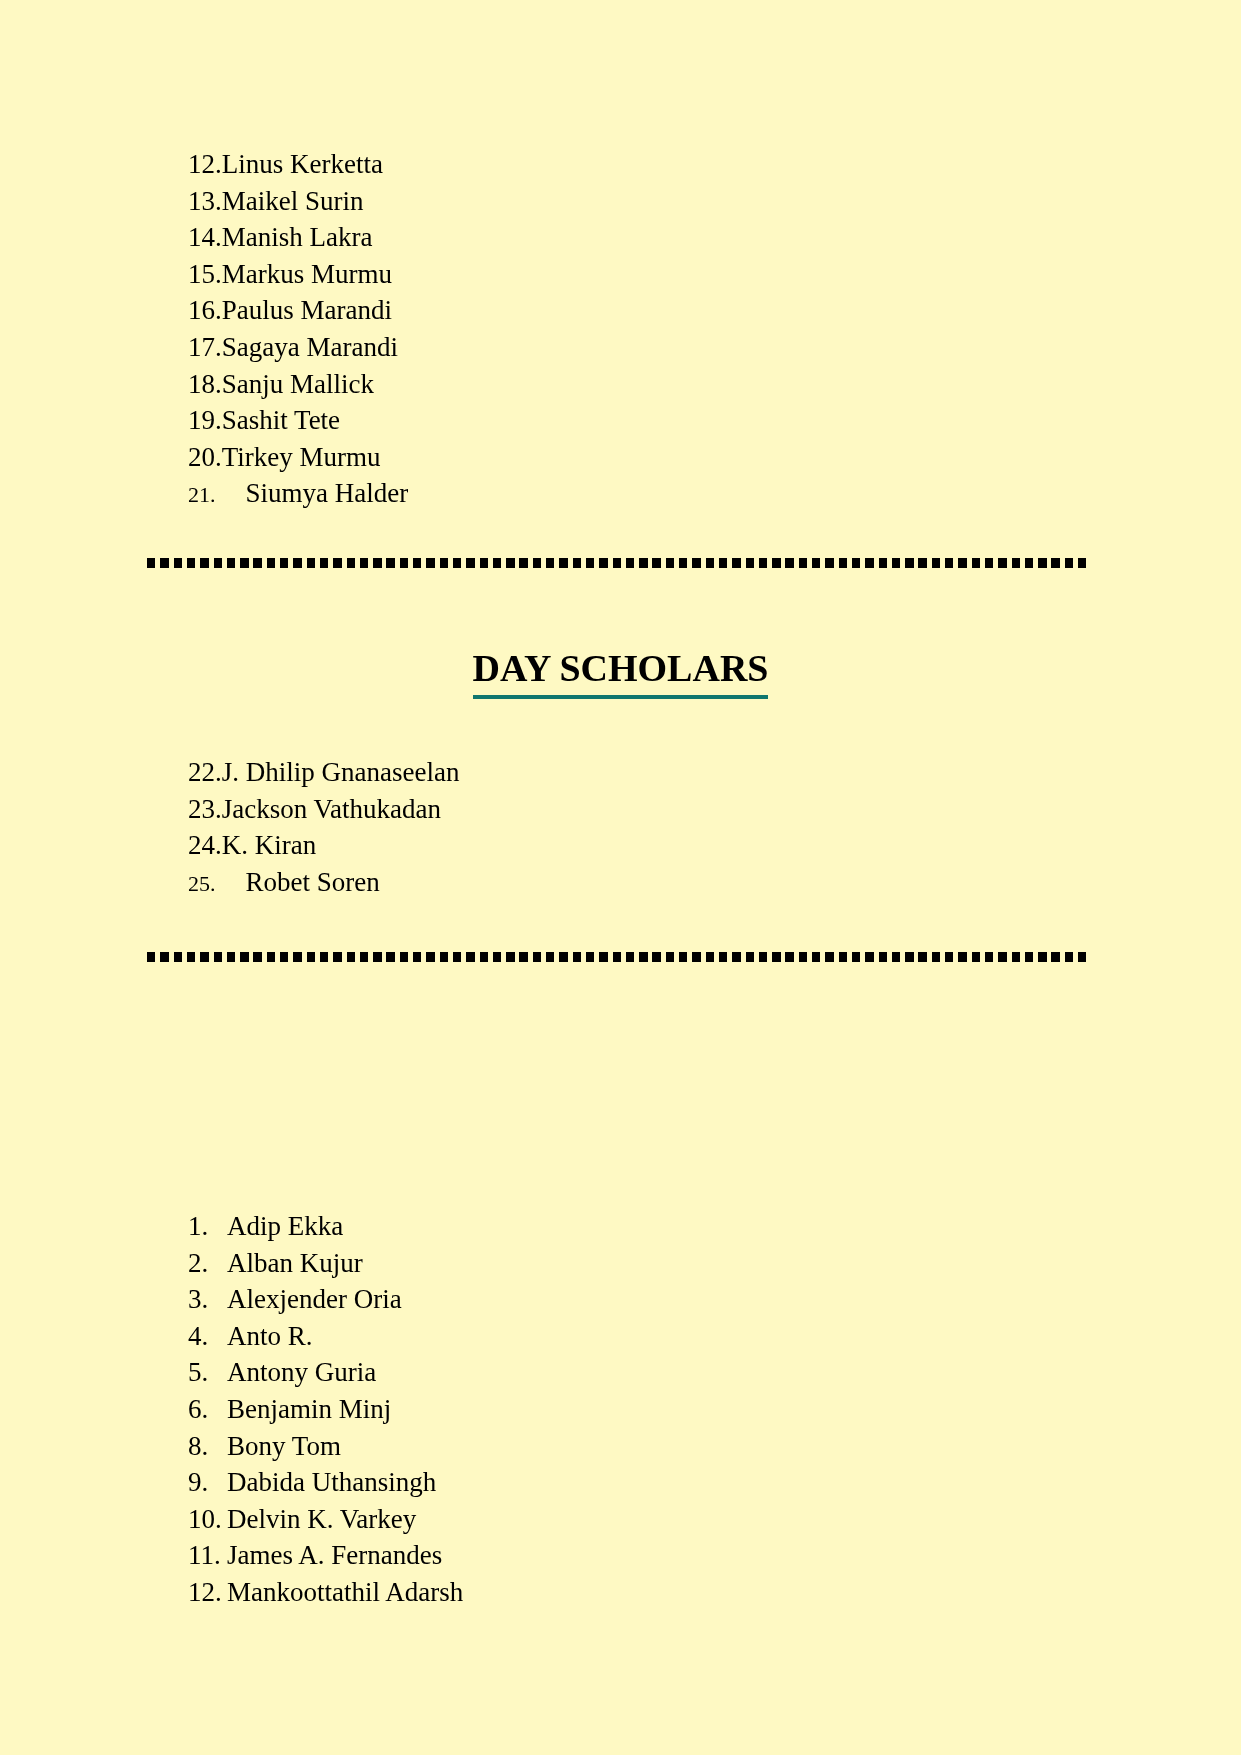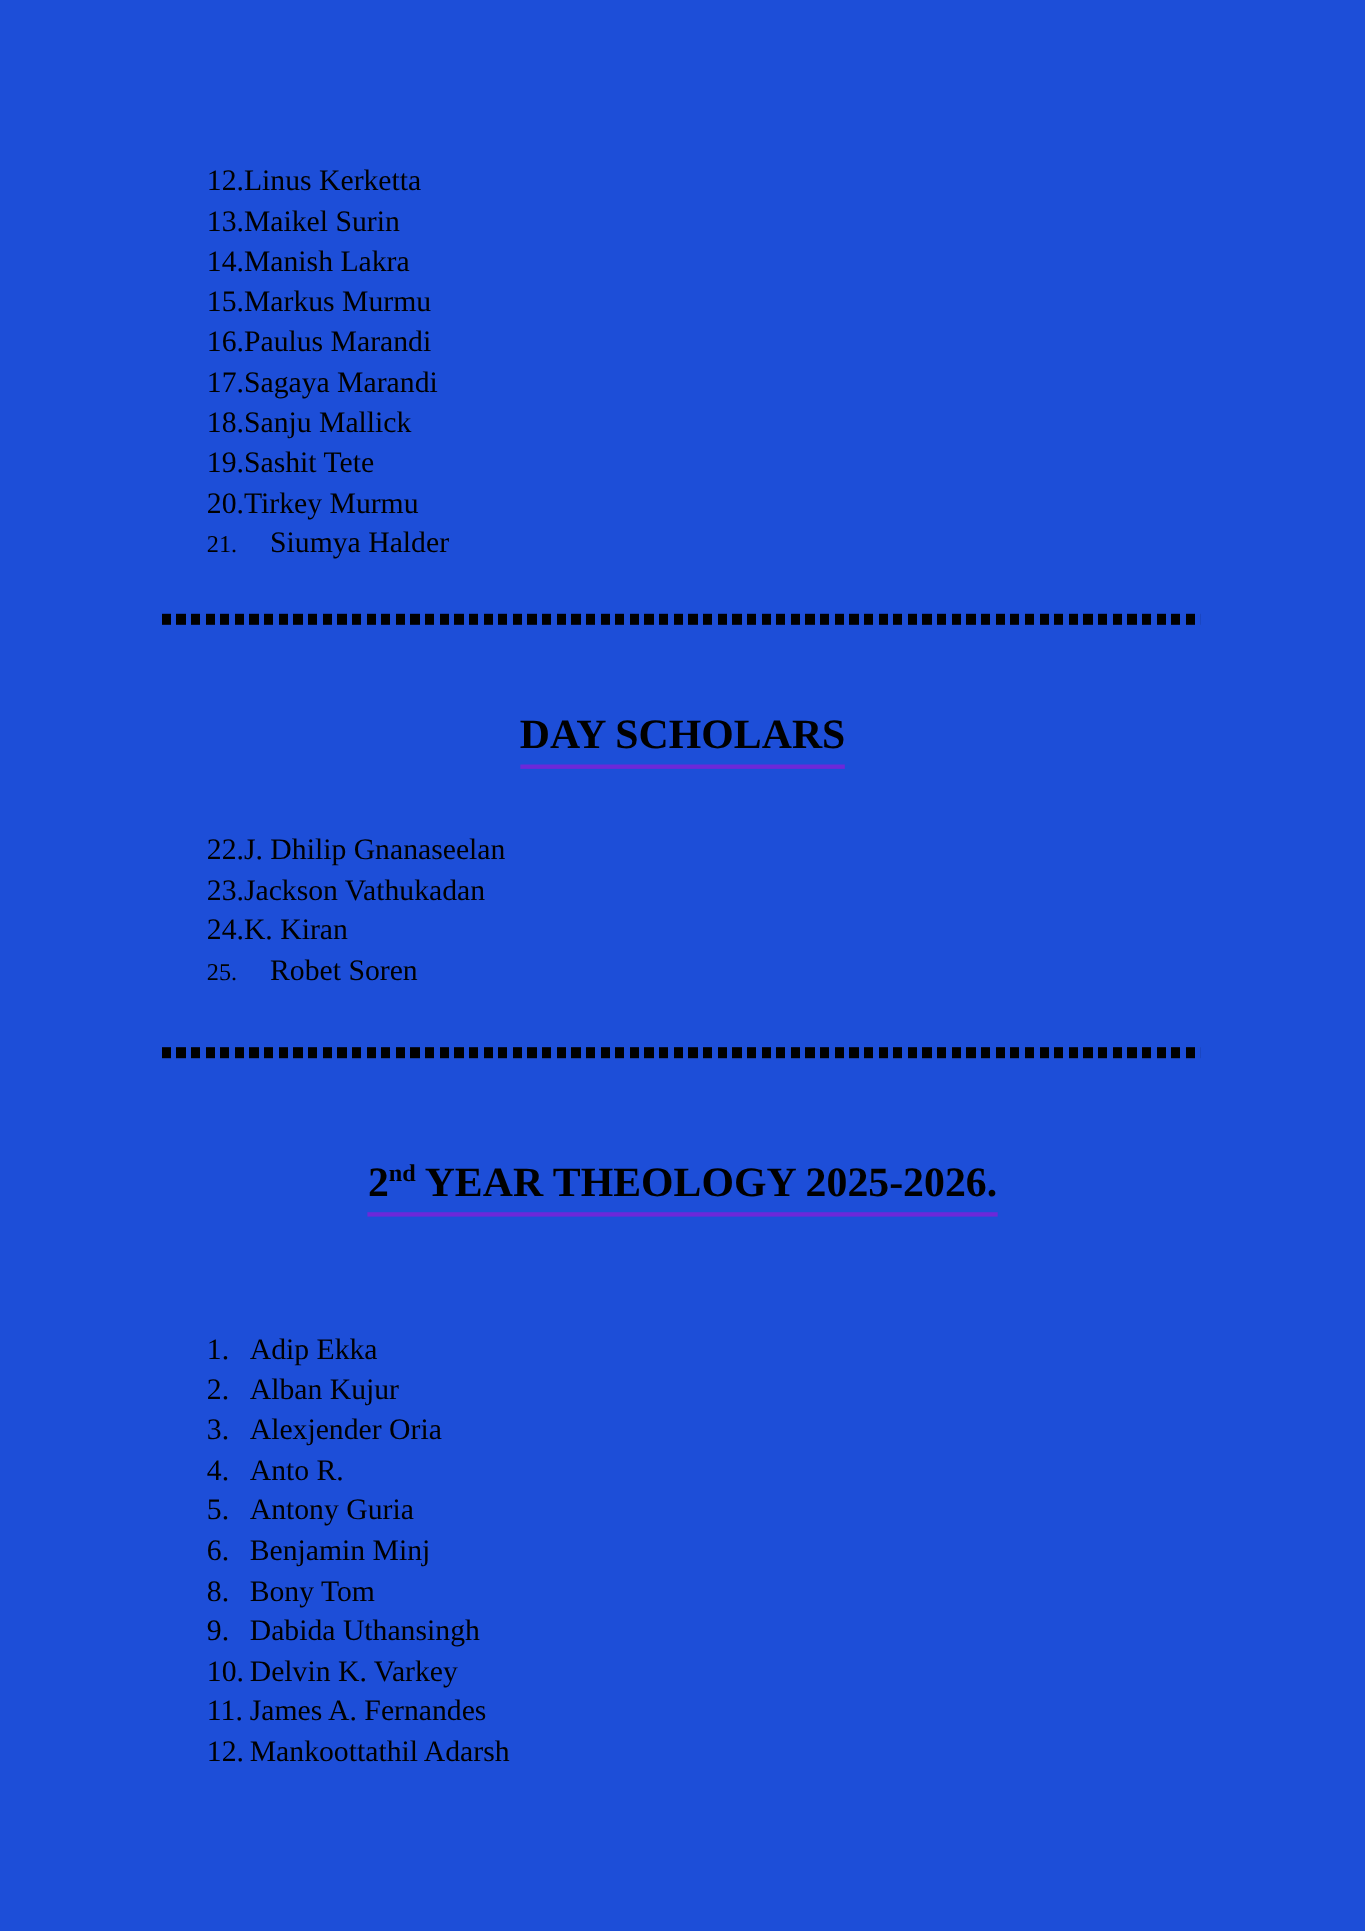--- a/index.html
+++ b/index.html
@@ -4,21 +4,21 @@
 <style>
   html, body {
     margin: 0;
     padding: 0;
     background: #ffffff;
   }
   .page {
     position: relative;
     width: 1241px;
     height: 1755px;
-    background: #1d4ed8;
+    background: #fef9c3;
     color: #000000;
     font-family: "Liberation Serif", serif;
     overflow: hidden;
   }
   ol.name-list {
     position: absolute;
     margin: 0;
     padding: 0;
     list-style: none;
     font-size: 27px;
@@ -59,21 +59,21 @@
     text-align: center;
     font-size: 38px;
     font-weight: bold;
     line-height: 46px;
     color: #000000;
   }
   .heading-1 { top: 645px; }
   .heading-2 { top: 1052px; }
   .heading-underline {
     display: inline-block;
-    border-bottom: 4px solid #6d28d9;
+    border-bottom: 4px solid #0f766e;
     padding-bottom: 4px;
   }
   .doc-heading sup {
     font-size: 0.58em;
     vertical-align: super;
     line-height: 0;
   }
 </style>
 </head>
 <body>
@@ -99,21 +99,20 @@
 
   <ol class="name-list list-b">
       <li><span class="num">22.</span><span class="name">J. Dhilip Gnanaseelan</span></li>
       <li><span class="num">23.</span><span class="name">Jackson Vathukadan</span></li>
       <li><span class="num">24.</span><span class="name">K. Kiran</span></li>
       <li><span class="num num-small">25.</span><span class="name">Robet Soren</span></li>
     </ol>
 
   <div class="dotted-divider divider-2"></div>
 
-  <h1 class="doc-heading heading-2"><span class="heading-underline"><span>2</span><sup>nd</sup><span> YEAR THEOLOGY 2025-2026.</span></span></h1>
 
   <ol class="name-list list-c">
       <li><span class="num">1.</span><span class="name">Adip Ekka</span></li>
       <li><span class="num">2.</span><span class="name">Alban Kujur</span></li>
       <li><span class="num">3.</span><span class="name">Alexjender Oria</span></li>
       <li><span class="num">4.</span><span class="name">Anto R.</span></li>
       <li><span class="num">5.</span><span class="name">Antony Guria</span></li>
       <li><span class="num">6.</span><span class="name">Benjamin Minj</span></li>
       <li><span class="num">8.</span><span class="name">Bony Tom</span></li>
       <li><span class="num">9.</span><span class="name">Dabida Uthansingh</span></li>

